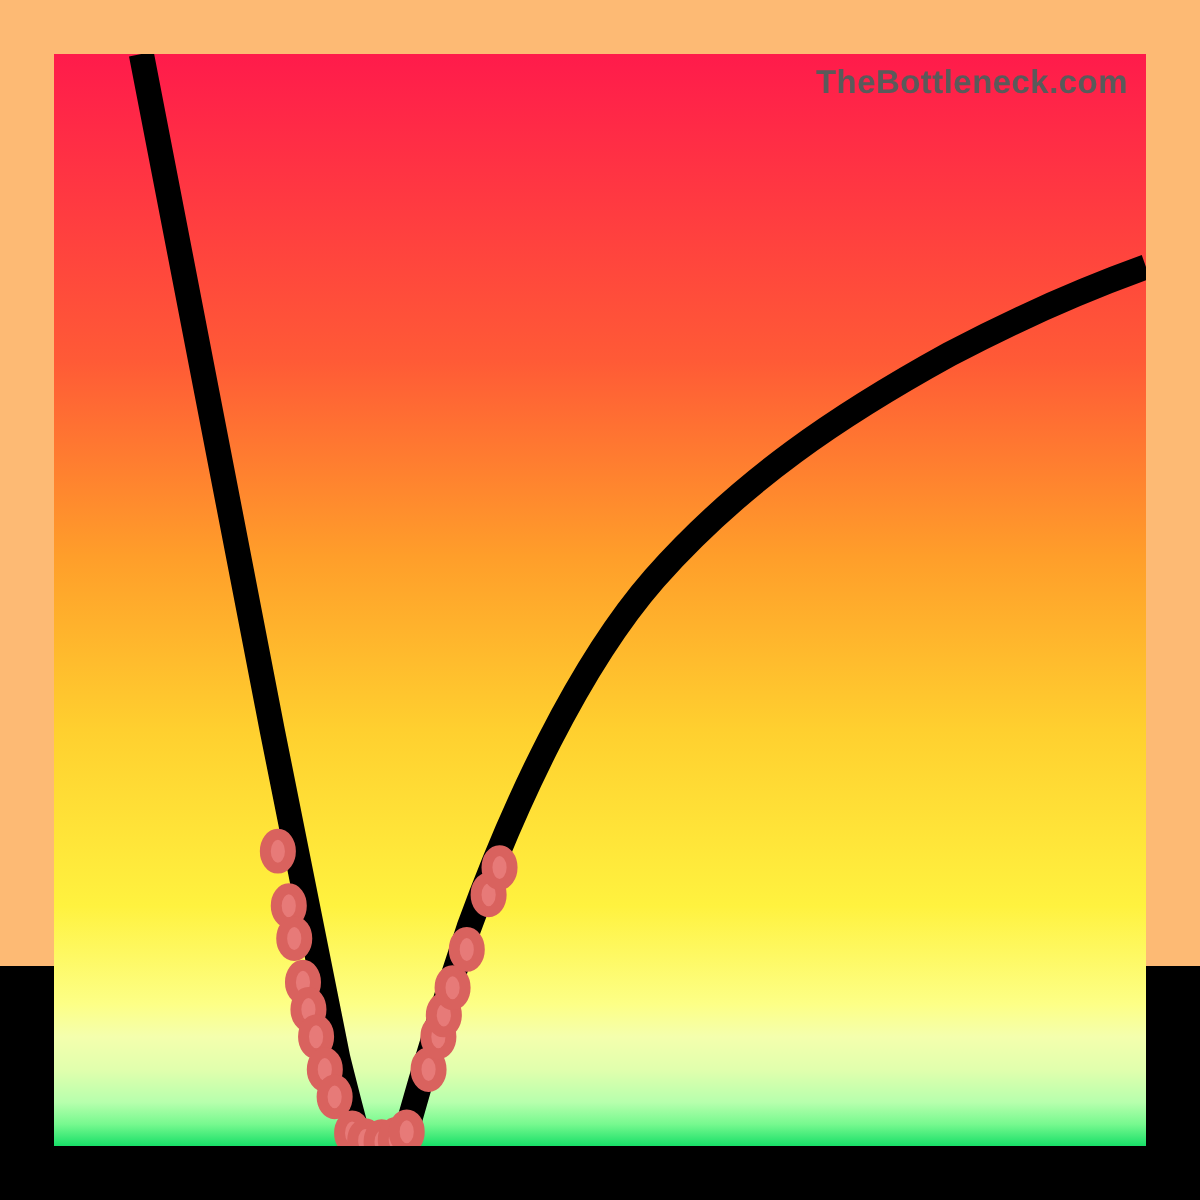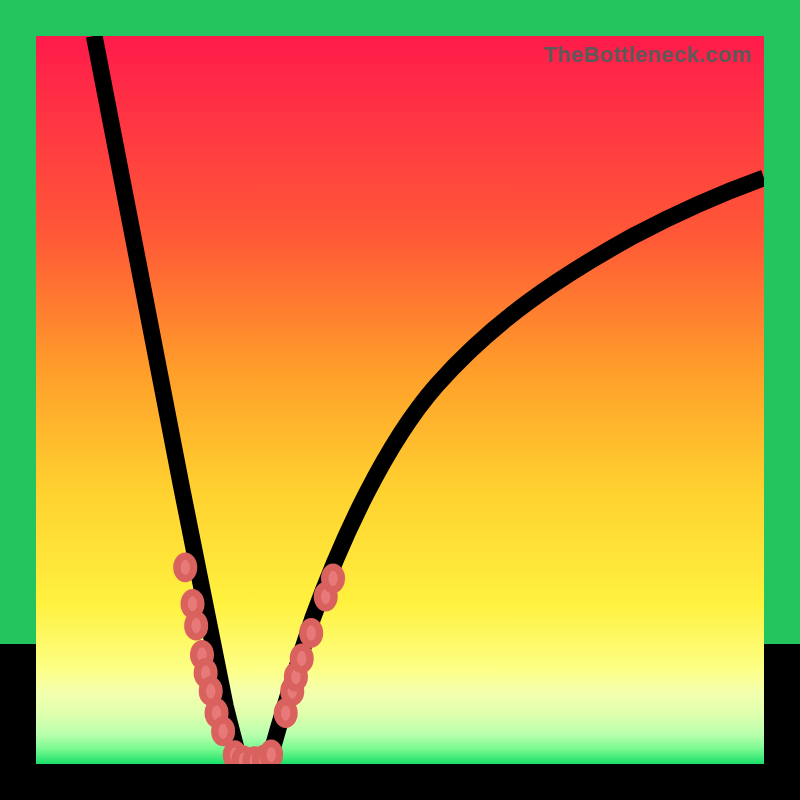--- a/index.html
+++ b/index.html
@@ -8,21 +8,21 @@
     width: 800px;
     height: 800px;
     background: #000;
     overflow: hidden;
     font-family: Arial, Helvetica, sans-serif;
   }
   .stage {
     position: relative;
     width: 800px;
     height: 644px;
-    background: #22c55e;
+    background: #fdba74;
   }
   .plot-area {
     position: absolute;
     left: 36px;
     top: 36px;
     width: 728px;
     height: 728px;
     overflow: hidden;
   }
   .gradient {

